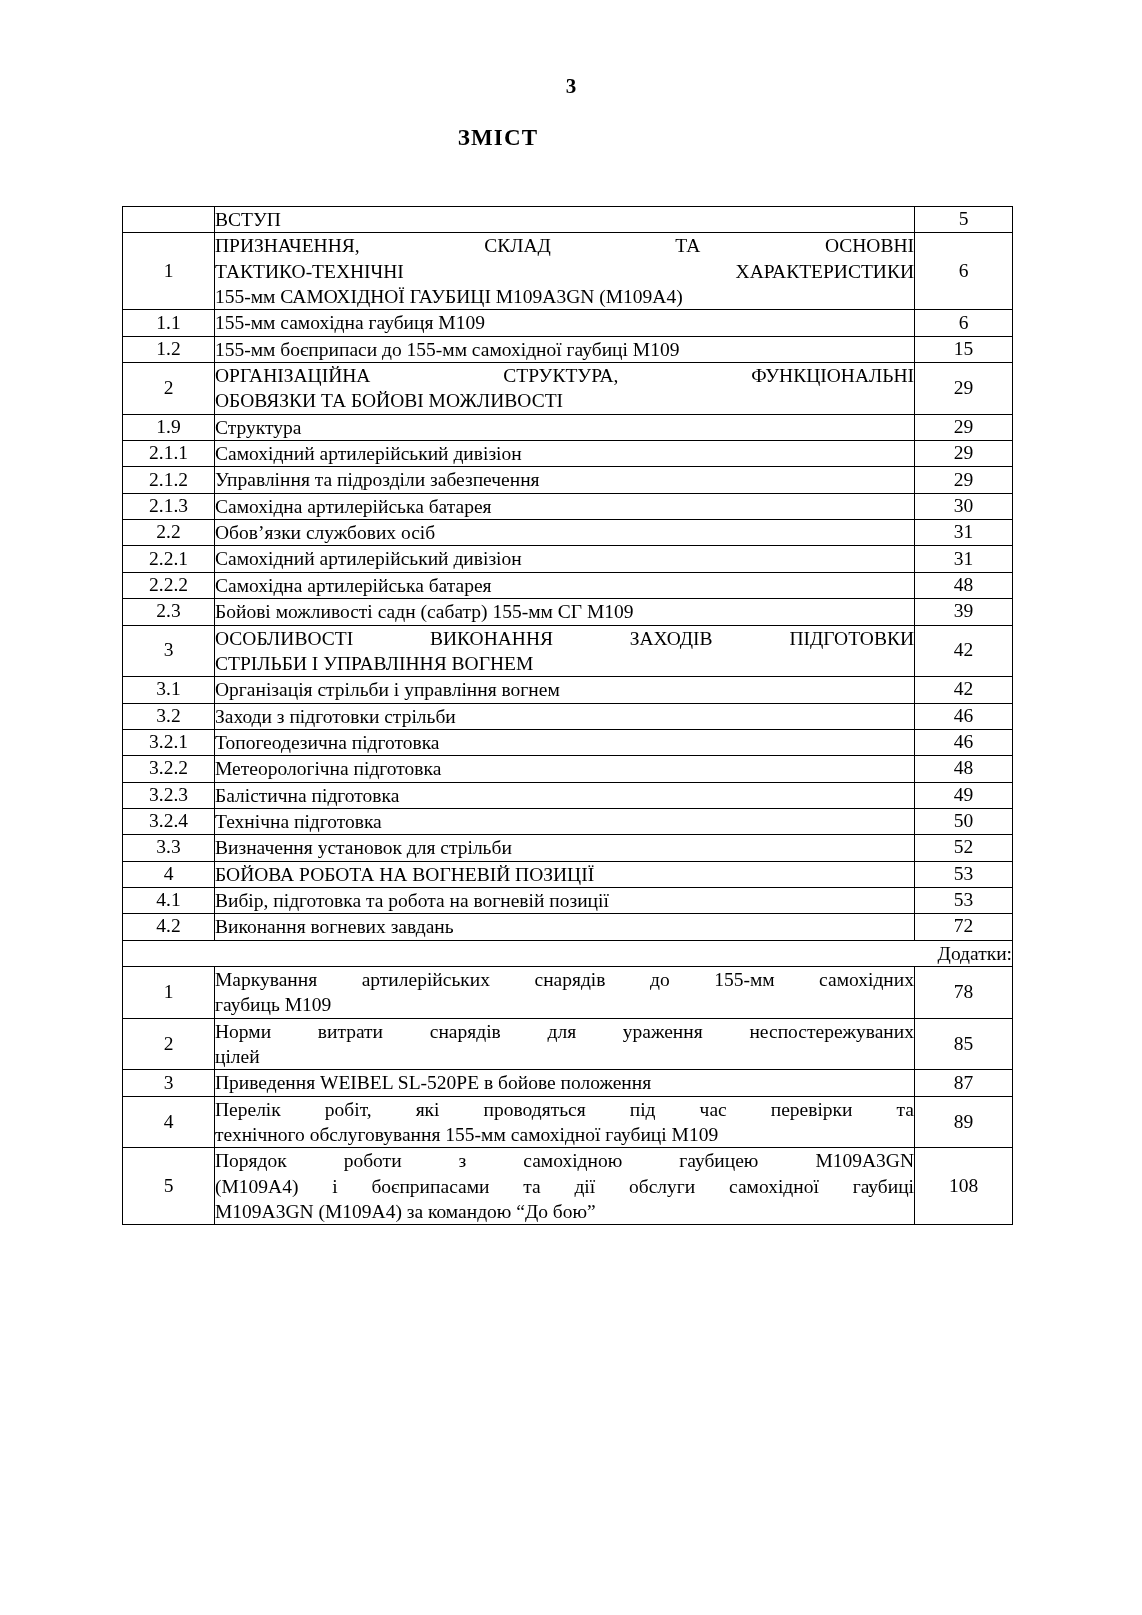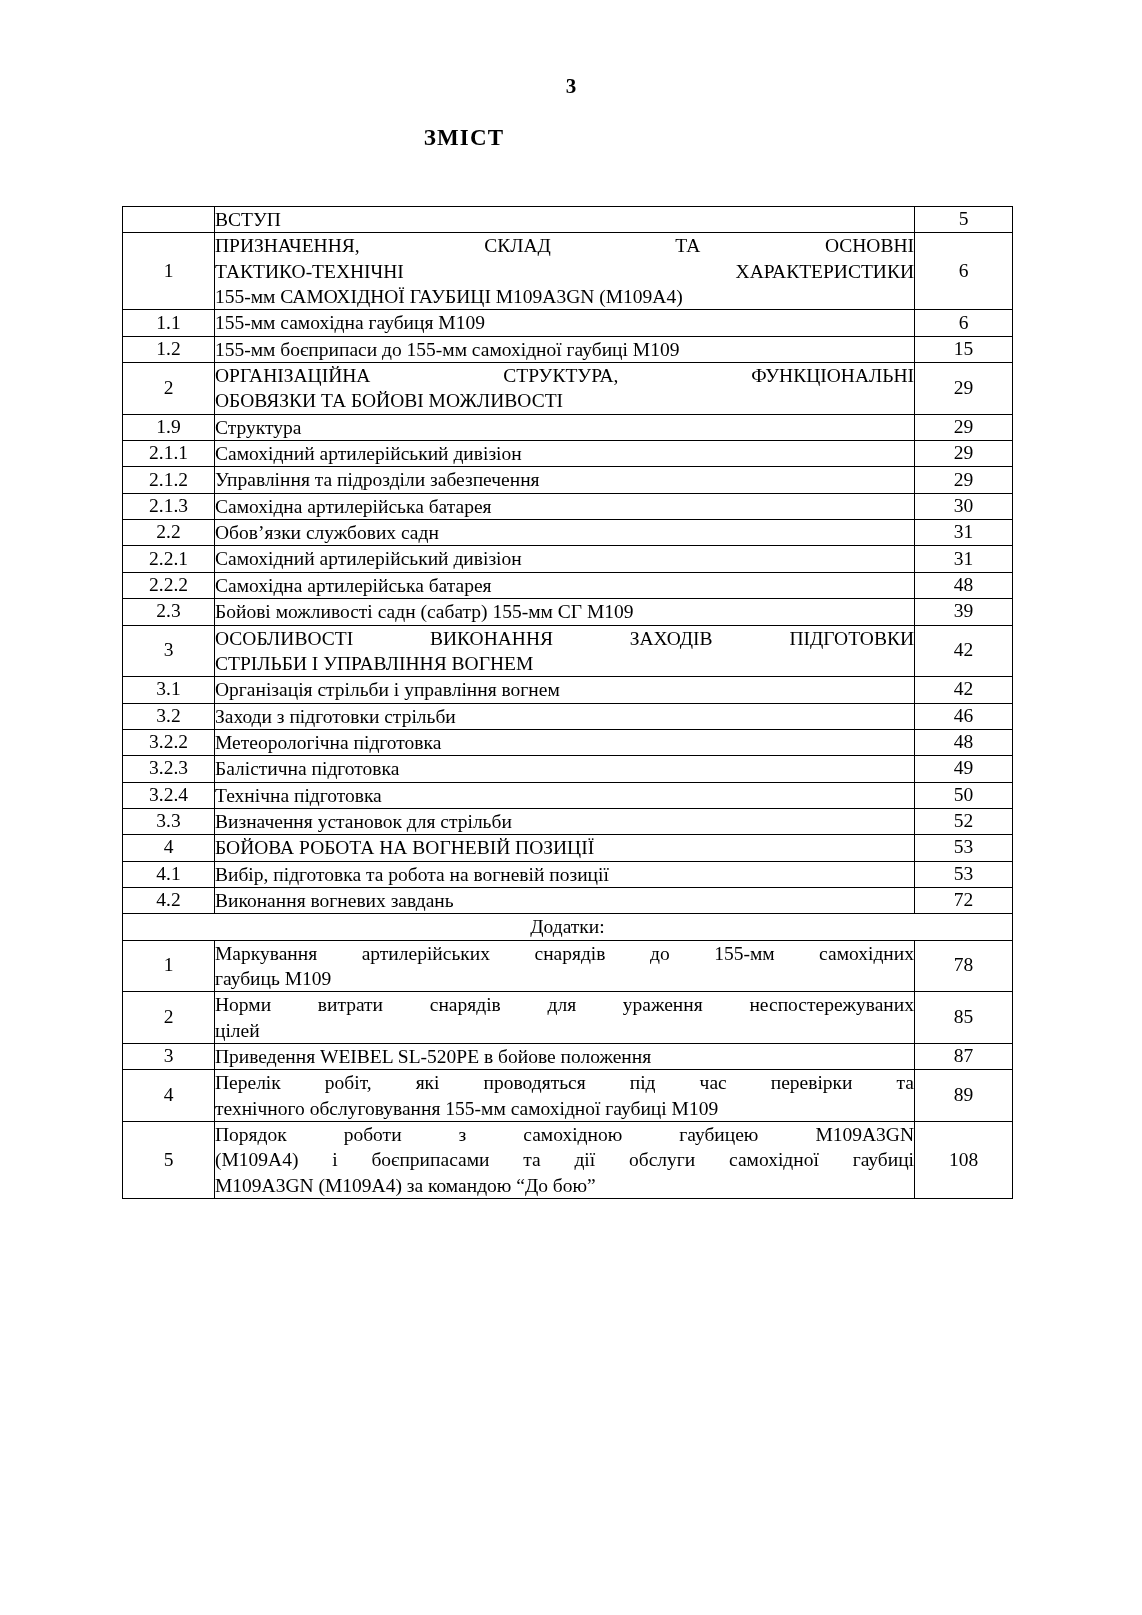--- a/index.html
+++ b/index.html
@@ -36,20 +36,21 @@
 
   .doc-title {
     position: absolute;
     top: 125px;
     left: 0;
     width: 928px;
     text-align: center;
     font-size: 23px;
     font-weight: bold;
     letter-spacing: 1.2px;
+    padding-left: 34px;
   }
 
   table.toc {
     position: absolute;
     left: 122px;
     top: 206px;
     width: 890px;
     border-collapse: collapse;
     table-layout: fixed;
     font-size: 19.5px;
@@ -100,21 +101,21 @@
     text-align: justify;
     text-align-last: justify;
     white-space: nowrap;
   }
   .cell-txt.justify .jline.last {
     text-align-last: left;
   }
 
   .cell-full {
     padding: 4px 7px 5px 9px;
-    text-align: center;
+    text-align: right;
     line-height: 1.30;
     font-size: 19.5px;
   }
 </style>
 </head>
 <body>
 
 <div class="page">
 
   <div class="page-number">3</div>
@@ -175,21 +176,21 @@
           <td class="cell-txt">Управління та підрозділи забезпечення</td>
           <td class="cell-page">29</td>
         </tr>
         <tr>
           <td class="cell-num">2.1.3</td>
           <td class="cell-txt">Самохідна артилерійська батарея</td>
           <td class="cell-page">30</td>
         </tr>
         <tr>
           <td class="cell-num">2.2</td>
-          <td class="cell-txt">Обов’язки службових садн</td>
+          <td class="cell-txt">Обов’язки службових осіб</td>
           <td class="cell-page">31</td>
         </tr>
         <tr>
           <td class="cell-num">2.2.1</td>
           <td class="cell-txt">Самохідний артилерійський дивізіон</td>
           <td class="cell-page">31</td>
         </tr>
         <tr>
           <td class="cell-num">2.2.2</td>
           <td class="cell-txt">Самохідна артилерійська батарея</td>
@@ -212,20 +213,25 @@
           <td class="cell-num">3.1</td>
           <td class="cell-txt">Організація стрільби і управління вогнем</td>
           <td class="cell-page">42</td>
         </tr>
         <tr>
           <td class="cell-num">3.2</td>
           <td class="cell-txt">Заходи з підготовки стрільби</td>
           <td class="cell-page">46</td>
         </tr>
         <tr>
+          <td class="cell-num">3.2.1</td>
+          <td class="cell-txt">Топогеодезична підготовка</td>
+          <td class="cell-page">46</td>
+        </tr>
+        <tr>
           <td class="cell-num">3.2.2</td>
           <td class="cell-txt">Метеорологічна підготовка</td>
           <td class="cell-page">48</td>
         </tr>
         <tr>
           <td class="cell-num">3.2.3</td>
           <td class="cell-txt">Балістична підготовка</td>
           <td class="cell-page">49</td>
         </tr>
         <tr>

